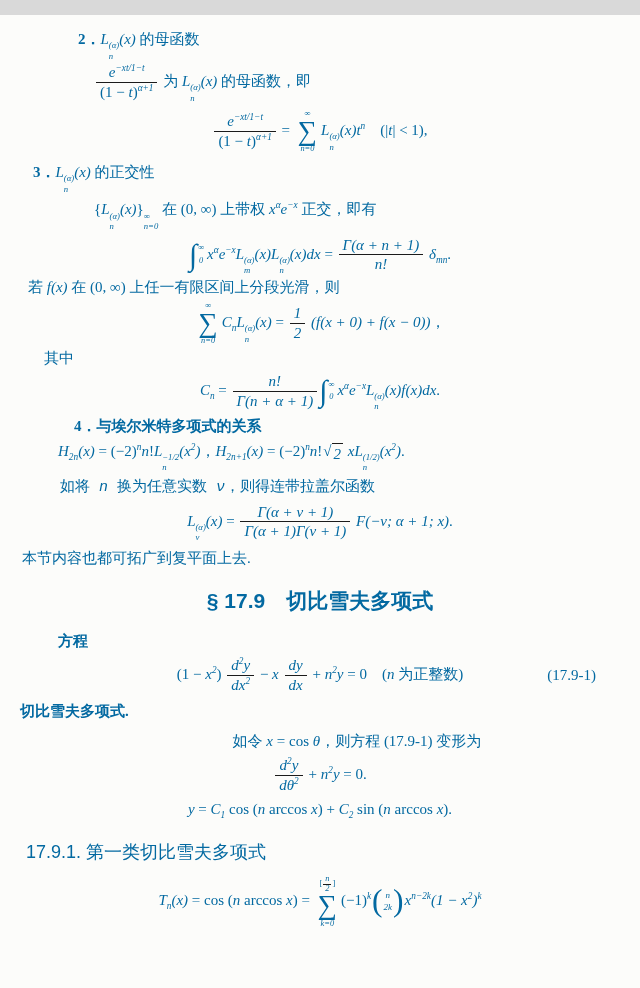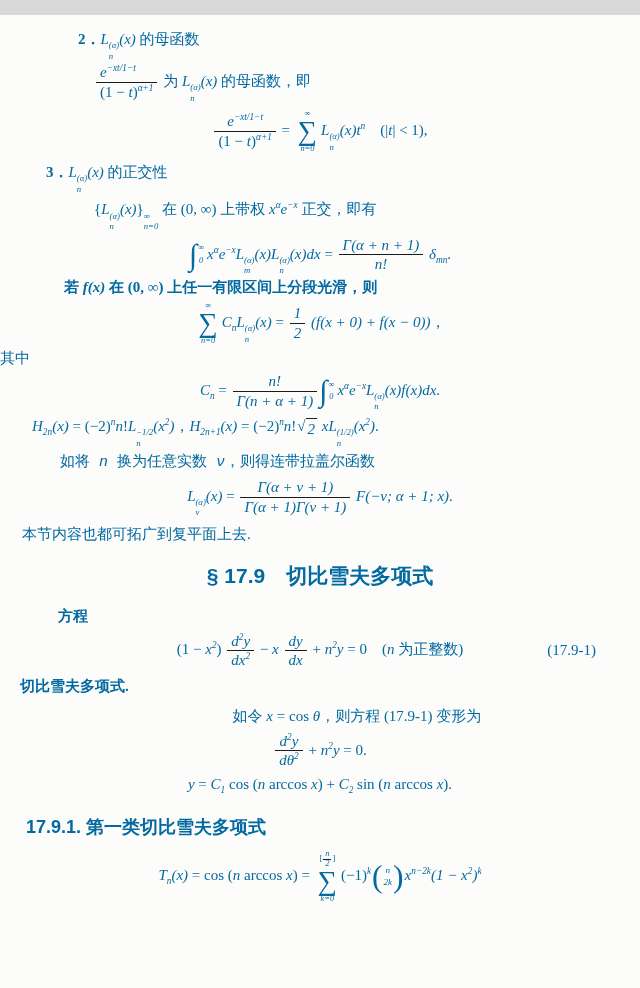--- a/index.html
+++ b/index.html
@@ -16,21 +16,21 @@
     box-sizing:border-box;
     padding-top:14px;
   }
   .line{white-space:nowrap;}
   .display{text-align:center;}
   .rm{font-style:normal;}
   .it{font-style:italic;}
   .bf{font-weight:bold;}
   sup,sub{font-size:0.62em;font-style:italic;line-height:0;}
   
-  .frac{display:inline-block;vertical-align:middle;font-style:italic;padding:0 2px;line-height:1.25;}
+  .frac{display:inline-block;vertical-align:middle;text-align:center;font-style:italic;padding:0 2px;line-height:1.25;}
   .frac .num{display:block;border-bottom:1px solid #1b1b1b;padding:0 4px;}
   .frac .den{display:block;padding:0 4px;}
   
   .ss{display:inline-flex;flex-direction:column;vertical-align:-0.5em;font-size:0.58em;line-height:1.2;font-style:italic;text-align:left;}
   
   .big{display:inline-flex;flex-direction:column;align-items:center;vertical-align:middle;line-height:1;margin:0 4px;}
   .babove,.bbelow{font-size:0.56em;font-style:italic;line-height:1.15;}
   .bop{font-size:1.8em;line-height:0.95;font-style:normal;}
   .babove .frac{padding:0 1px;line-height:1.05;}
   .babove .frac .num,.babove .frac .den{padding:0 2px;}
@@ -41,21 +41,21 @@
   
   .sqrt{display:inline-flex;align-items:flex-start;vertical-align:baseline;margin:0 1px;}
   .rad{line-height:1.15;}
   .radc{border-top:1px solid #1b1b1b;font-style:italic;padding:0 2px;}
   
   .binom{display:inline-flex;align-items:center;vertical-align:middle;margin:0 1px;}
   .bp{font-size:2.1em;line-height:0.9;font-style:normal;font-weight:400;}
   .bstack{display:inline-flex;flex-direction:column;align-items:center;font-size:0.6em;font-style:italic;line-height:1.3;padding:0 1px;}
   
   .sec-header{text-align:center;font-weight:bold;font-size:21px;font-family:"Liberation Sans","DejaVu Sans",sans-serif;}
-  .sub-header{font-weight:bold;font-size:18px;font-family:"Liberation Sans","DejaVu Sans",sans-serif;}
+  .sub-header{font-weight:normal;font-size:18px;font-family:"Liberation Sans","DejaVu Sans",sans-serif;}
   .eqrow{position:relative;}
   .eqno{position:absolute;right:44px;top:50%;transform:translateY(-50%);text-align:center;}
 </style>
 </head>
 <body>
 
 <div class="page">
 
   <div class="line" style="padding-left:78px;"><span class="bf">2．</span><span class="it">L</span><span class="ss">
         <span class="ssa">(α)</span>
@@ -69,21 +69,21 @@
 
   <div class="line display" style="margin:6px 0 4px 0;"><span class="frac"><span class="num"><span class="it">e</span><sup>−xt/1−t</sup></span><span class="den"><span class="rm">(1 − </span><span class="it">t</span><span class="rm">)</span><sup>α+1</sup></span></span><span class="rm"> = </span><span class="big">
         <span class="babove">∞</span>
         <span class="bop">∑</span>
         <span class="bbelow">n=0</span>
       </span><span class="it">L</span><span class="ss">
         <span class="ssa">(α)</span>
         <span class="ssb">n</span>
       </span><span class="it">(x)t</span><sup>n</sup><span class="rm">　(|</span><span class="it">t</span><span class="rm">| &lt; 1),</span></div>
 
-  <div class="line" style="padding-left:46px;margin-top:8px;"><span class="bf">3．</span><span class="it">L</span><span class="ss">
+  <div class="line" style="padding-left:33px;margin-top:8px;"><span class="bf">3．</span><span class="it">L</span><span class="ss">
         <span class="ssa">(α)</span>
         <span class="ssb">n</span>
       </span><span class="it">(x)</span><span class="rm"> 的正交性</span></div>
 
   <div class="line" style="padding-left:94px;margin-top:5px;"><span class="rm">{</span><span class="it">L</span><span class="ss">
         <span class="ssa">(α)</span>
         <span class="ssb">n</span>
       </span><span class="it">(x)</span><span class="rm">}</span><span class="ss">
         <span class="ssa">∞</span>
         <span class="ssb">n=0</span>
@@ -96,46 +96,47 @@
           <span>0</span>
         </span>
       </span><span class="it">x</span><sup>α</sup><span class="it">e</span><sup>−x</sup><span class="it">L</span><span class="ss">
         <span class="ssa">(α)</span>
         <span class="ssb">m</span>
       </span><span class="it">(x)</span><span class="it">L</span><span class="ss">
         <span class="ssa">(α)</span>
         <span class="ssb">n</span>
       </span><span class="it">(x)dx</span><span class="rm"> = </span><span class="frac"><span class="num">Γ(α + n + 1)</span><span class="den">n!</span></span><span class="it"> δ</span><sub>mn</sub><span class="rm">.</span></div>
 
-  <div class="line" style="padding-left:64px;margin-top:2px;font-weight:bold;"><span class="rm">若 </span><span class="it">f(x)</span><span class="rm"> 在 (0, ∞) 上任一有限区间上分段光滑，则</span></div>
+  <div class="line" style="padding-left:28px;margin-top:2px;"><span class="rm">若 </span><span class="it">f(x)</span><span class="rm"> 在 (0, ∞) 上任一有限区间上分段光滑，则</span></div>
 
   <div class="line display" style="margin:2px 0;"><span class="big">
         <span class="babove">∞</span>
         <span class="bop">∑</span>
         <span class="bbelow">n=0</span>
       </span><span class="it">C</span><sub>n</sub><span class="it">L</span><span class="ss">
         <span class="ssa">(α)</span>
         <span class="ssb">n</span>
       </span><span class="it">(x)</span><span class="rm"> = </span><span class="frac"><span class="num">1</span><span class="den">2</span></span><span class="it"> (f(x + 0) + f(x − 0))</span><span class="rm">，</span></div>
 
-  <div class="line" style=""><span class="rm">其中</span></div>
+  <div class="line" style="padding-left:44px;"><span class="rm">其中</span></div>
 
   <div class="line display" style="margin:2px 0 4px 0;"><span class="it">C</span><sub>n</sub><span class="rm"> = </span><span class="frac"><span class="num">n!</span><span class="den">Γ(n + α + 1)</span></span><span class="intw">
         <span class="intop">∫</span>
         <span class="intlims">
           <span>∞</span>
           <span>0</span>
         </span>
       </span><span class="it">x</span><sup>α</sup><span class="it">e</span><sup>−x</sup><span class="it">L</span><span class="ss">
         <span class="ssa">(α)</span>
         <span class="ssb">n</span>
       </span><span class="it">(x)f(x)dx</span><span class="rm">.</span></div>
 
+  <div class="line" style="padding-left:74px;margin-top:4px;"><span class="bf">4．与埃尔米特多项式的关系</span></div>
 
-  <div class="line" style="padding-left:32px;margin-top:3px;"><span class="it">H</span><sub>2n</sub><span class="it">(x)</span><span class="rm"> = (−2)</span><sup>n</sup><span class="it">n</span><span class="rm">!</span><span class="it">L</span><span class="ss">
+  <div class="line" style="padding-left:58px;margin-top:3px;"><span class="it">H</span><sub>2n</sub><span class="it">(x)</span><span class="rm"> = (−2)</span><sup>n</sup><span class="it">n</span><span class="rm">!</span><span class="it">L</span><span class="ss">
         <span class="ssa">−1/2</span>
         <span class="ssb">n</span>
       </span><span class="it">(x</span><sup>2</sup><span class="it">)</span><span class="rm">，</span><span class="it">H</span><sub>2n+1</sub><span class="it">(x)</span><span class="rm"> = (−2)</span><sup>n</sup><span class="it">n</span><span class="rm">!</span><span class="sqrt">
         <span class="rad">√</span>
         <span class="radc">2</span>
       </span><span class="it"> xL</span><span class="ss">
         <span class="ssa">(1/2)</span>
         <span class="ssb">n</span>
       </span><span class="it">(x</span><sup>2</sup><span class="it">)</span><span class="rm">.</span></div>
 

